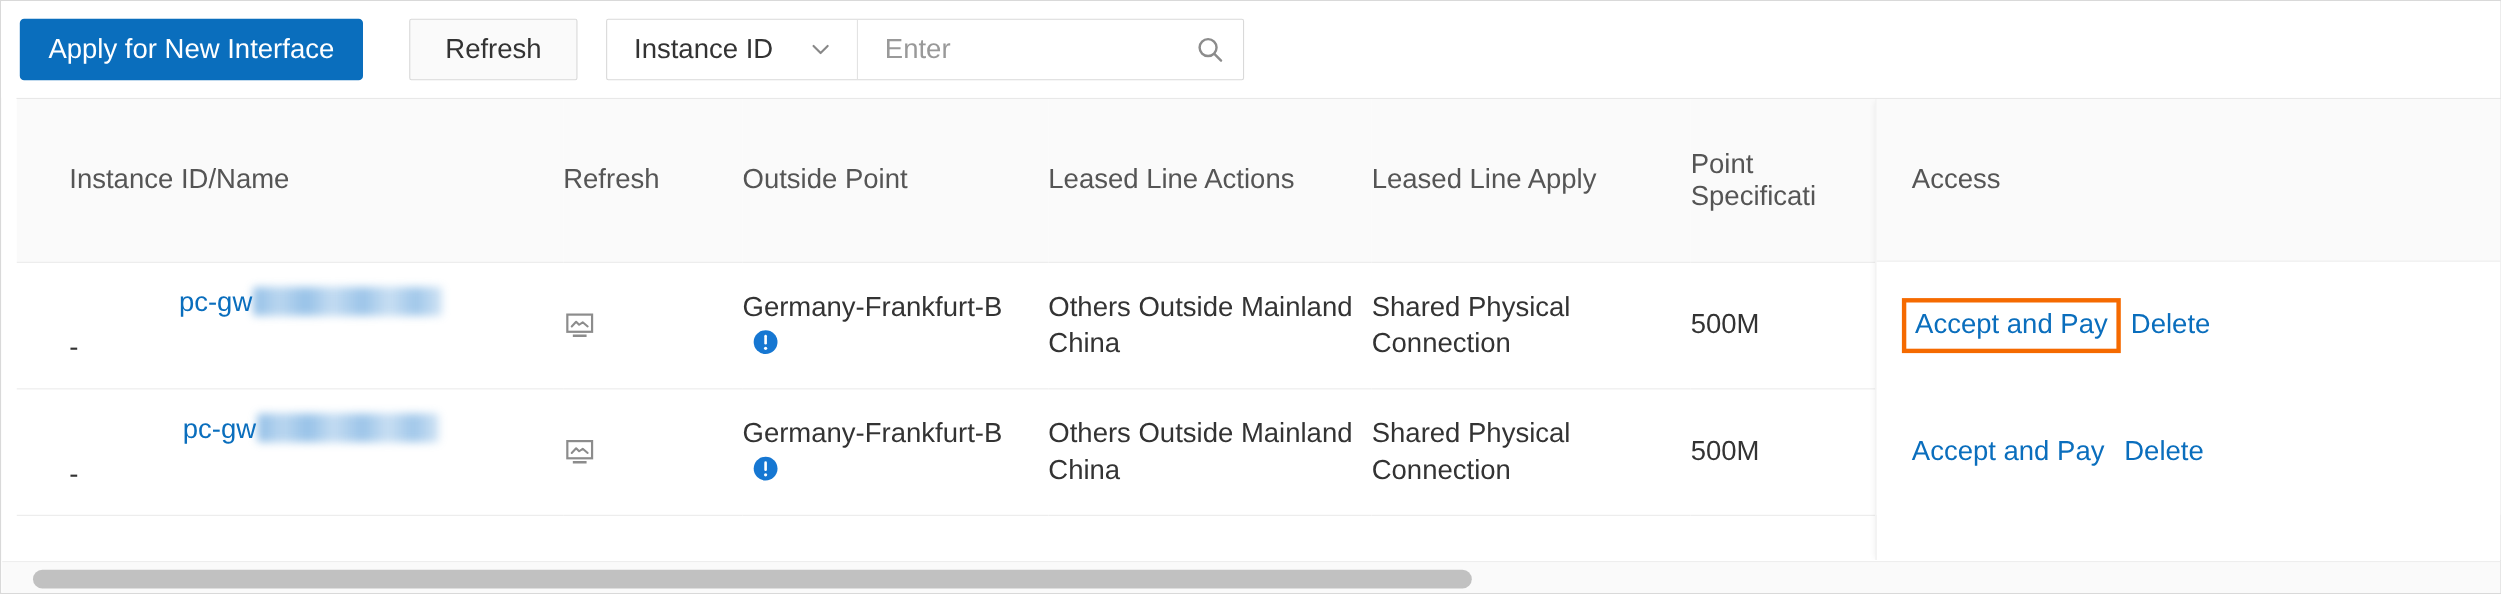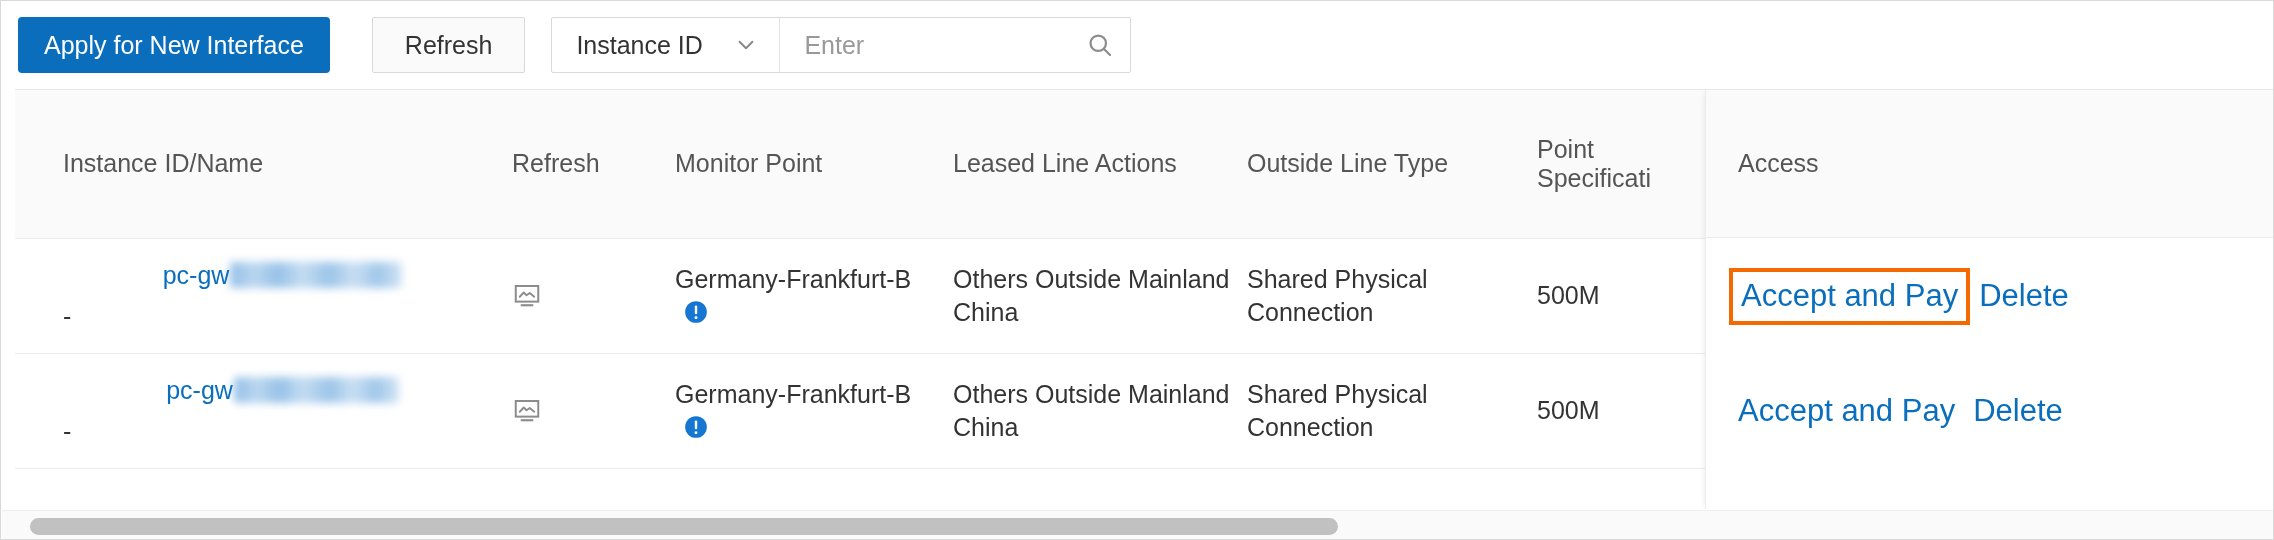--- a/index.html
+++ b/index.html
@@ -211,21 +211,21 @@
     padding-left: 32px;
     border-bottom: 1px solid #ececec;
   }
   .act-row {
     height: 115px;
     display: flex;
     align-items: center;
     padding-left: 32px;
     background: #ffffff;
   }
-  .act-row .link { font-size: 31px; }
+  .act-row .link { font-size: 25px; }
   .act-gap { display: inline-block; width: 18px; }
   .hl-box {
     display: inline-block;
     border: 4px solid #f56a00;
     padding: 6px 8px 7px 8px;
     margin: -9px -9px -10px -9px;
   }
 
   
   .sbar {
@@ -282,23 +282,23 @@
             <col class="c-mon">
             <col class="c-ap">
           <col class="c-prov">
             <col class="c-type">
             <col class="c-port">
         </colgroup>
         <thead>
           <tr>
             <th class="c-id">Instance ID/Name</th>
             <th>Refresh</th>
-            <th>Monitor Point</th>
+            <th>Outside Point</th>
             <th>Leased Line Actions</th>
-            <th>Outside Line Type</th>
+            <th>Leased Line Apply</th>
             <th>Point Specificati</th>
           </tr>
         </thead>
         <tbody>
 
           <tr>
             <td class="c-id">
               <div class="id-line">
                 <span class="link">pc-gw</span><span class="blur blur-a"></span>
               </div>

